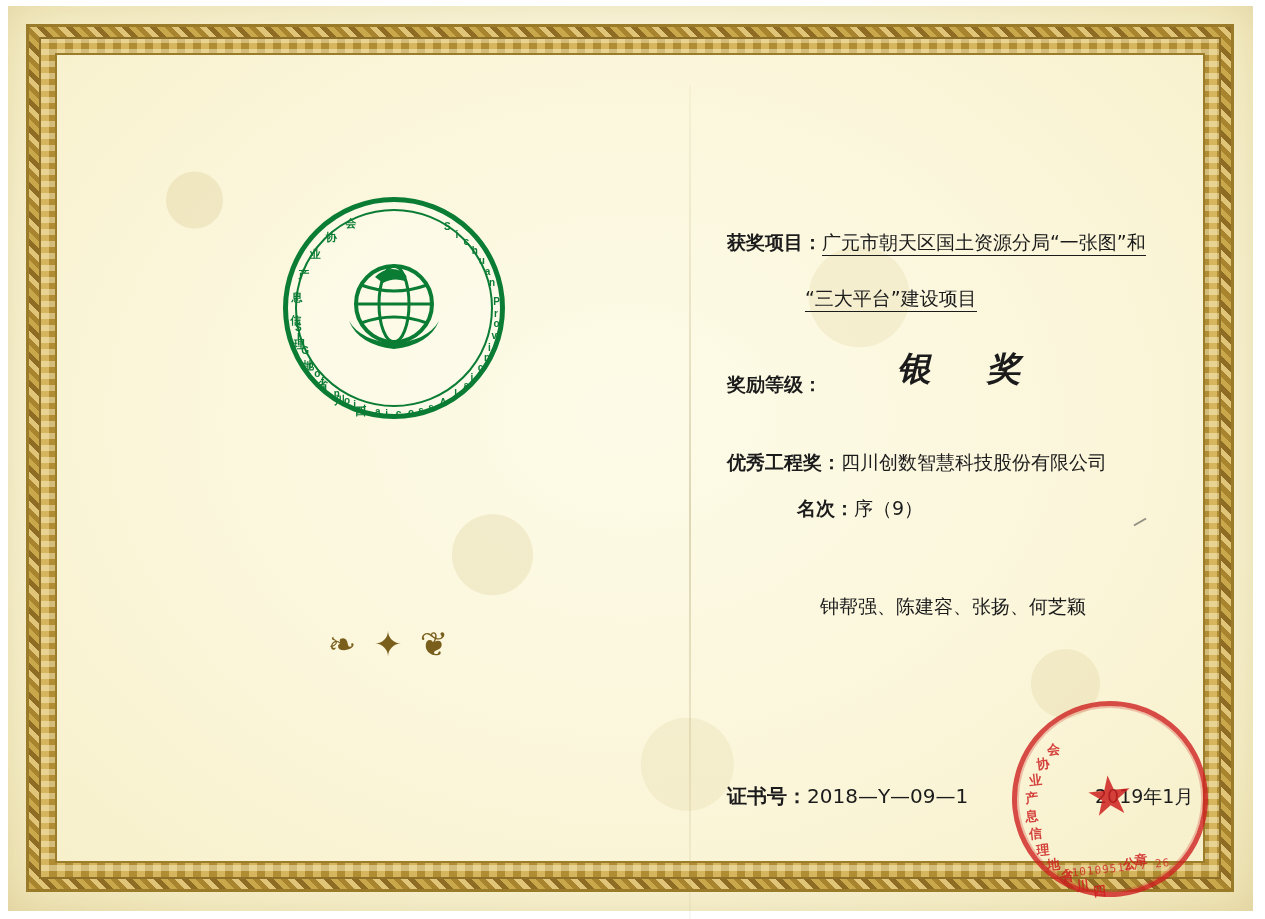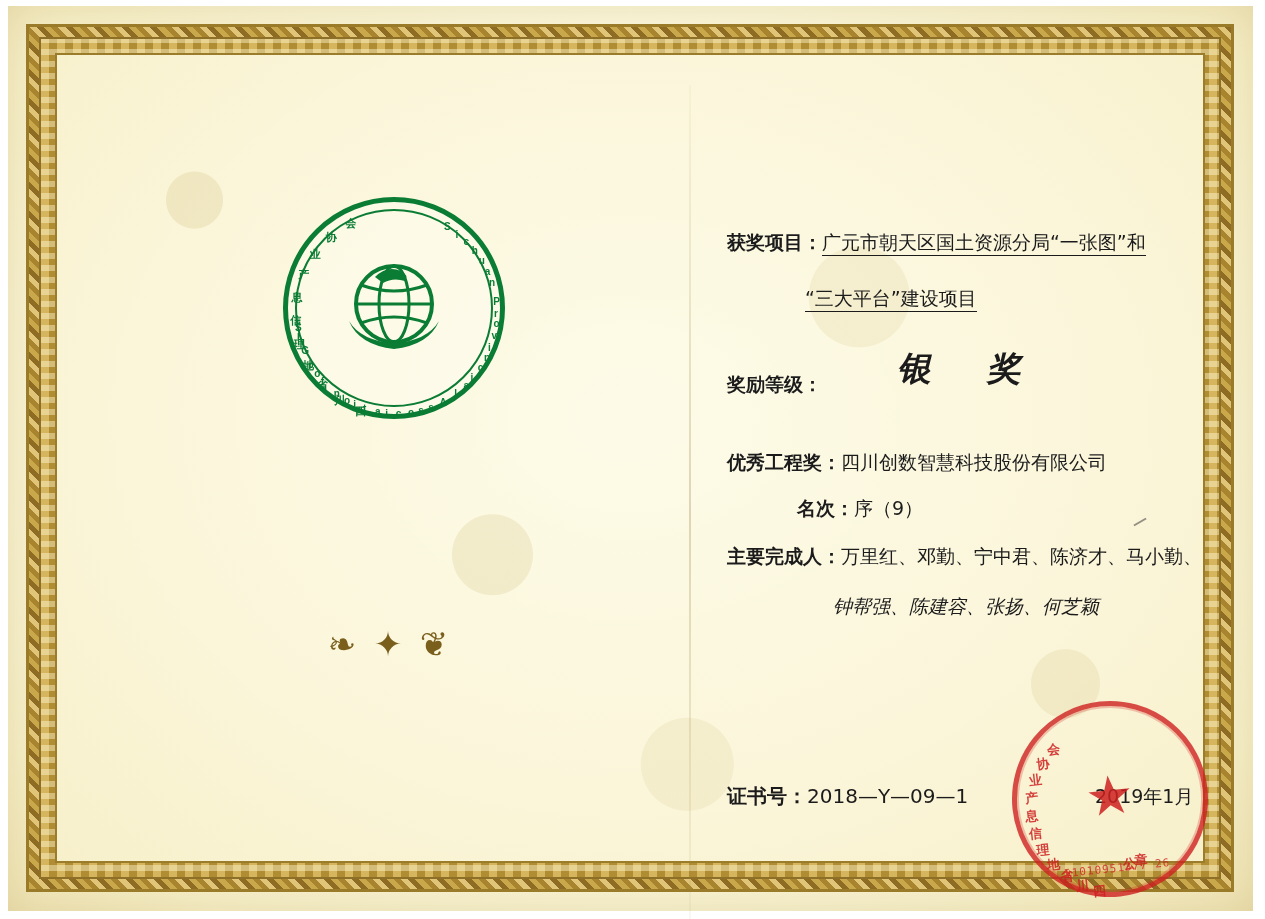--- a/index.html
+++ b/index.html
@@ -227,21 +227,21 @@
     left: 192px; top: 252px;
     font-size: 34px;
     font-weight: bold;
     letter-spacing: 22px;
     font-family: "DejaVu Serif", serif;
     font-style: italic;
   }
   .unit-row { left: 22px; top: 346px; }
   .rank-row { left: 92px; top: 392px; }
   .people-l1 { left: 22px; top: 440px; }
-  .people-l2 { left: 128px; top: 490px; font-style: italic; }
+  .people-l2 { left: 115px; top: 490px; }
 
   .cert-no { left: 22px; top: 680px; font-size: 20px; }
   .date { left: 390px; top: 680px; font-size: 19px; }
 
   
   .stamp {
     position: absolute;
     left: 307px;
     top: 600px;
     width: 196px;
@@ -399,23 +399,20 @@
           <div class="row grade-value">银 奖</div>
 
           <div class="row unit-row">
             <span class="label">优秀工程奖：</span><span>四川创数智慧科技股份有限公司</span>
           </div>
 
           <div class="row rank-row">
             <span class="label">名次：</span><span>序（9）</span>
           </div>
 
-          <div class="row people-l1">
-            <span class="label">主要完成人：</span><span>万里红、邓勤、宁中君、陈济才、马小勤、</span>
-          </div>
           <div class="row people-l2">
             <span>钟帮强、陈建容、张扬、何芝颖</span>
           </div>
 
           <div class="pen-mark"></div>
 
           <div class="row cert-no">
             <span class="label">证书号：</span><span>2018—Y—09—1</span>
           </div>
           <div class="row date">2019年1月</div>

